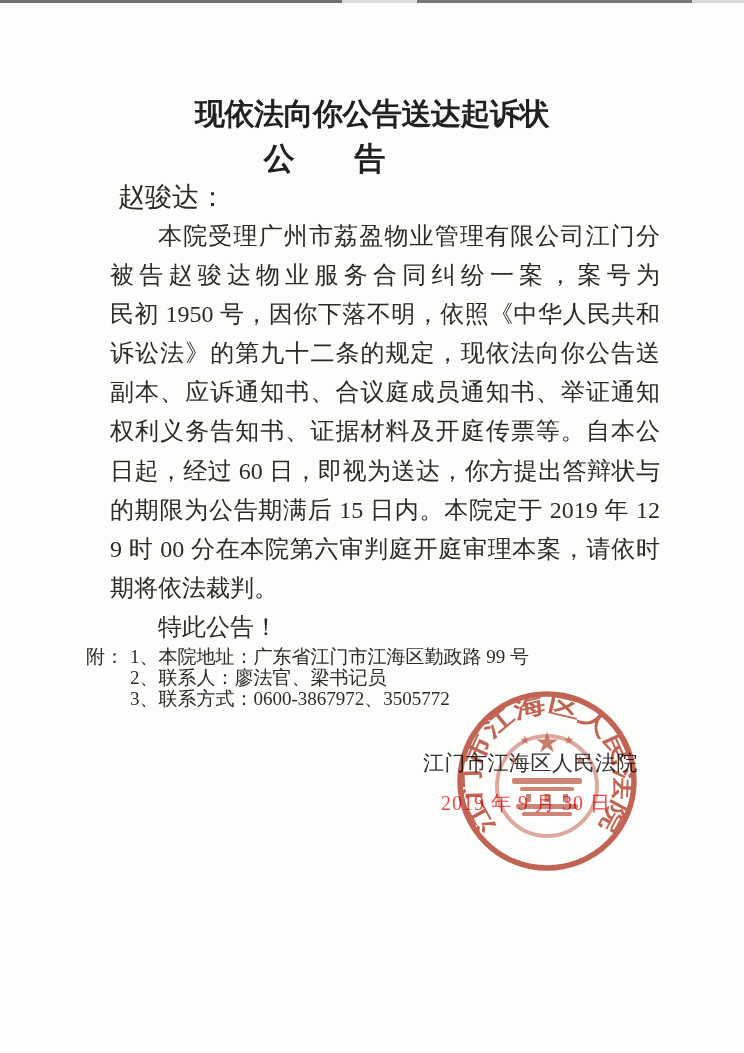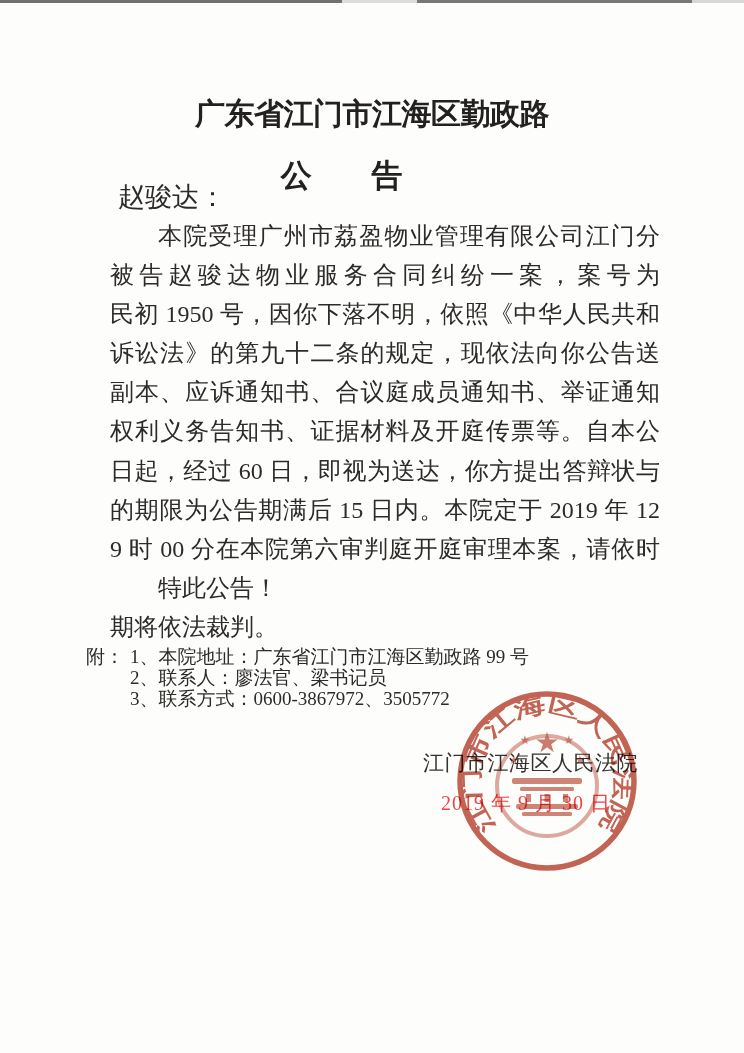--- a/index.html
+++ b/index.html
@@ -26,21 +26,21 @@
     opacity:.8;
   }
   .court-title{
     position:absolute;top:94px;left:0;width:744px;margin:0;
     text-align:center;
     font-size:30px;font-weight:600;
     letter-spacing:-0.5px;
     color:#232120;
   }
   .doc-title{
-    position:absolute;top:138px;left:0;width:649px;margin:17px;
+    position:absolute;top:138px;left:0;width:649px;margin:0;
     text-align:center;
     font-size:31px;font-weight:600;
     word-spacing:52px;
     color:#232120;
   }
   .addressee{
     position:absolute;top:182px;left:118px;
     font-size:27px;line-height:30px;
   }
   .body-lines{
@@ -93,38 +93,38 @@
   }
   .seal-star{fill:#bc4f3c;font-family:"DejaVu Sans",sans-serif;text-anchor:middle;}
 </style>
 </head>
 <body>
 
 <div class="page">
 
   <div class="scan-line"></div>
 
-  <h1 class="court-title">广东省江门市江海区勤政路</h1>
+  <h1 class="court-title">现依法向你公告送达起诉状</h1>
 
   <h2 class="doc-title">公 告</h2>
 
   <div class="addressee">赵骏达：</div>
 
   <div class="body-lines" id="body-lines">
       <div class="line j ind">本院受理广州市荔盈物业管理有限公司江门分公司与</div>
       <div class="line j">被告赵骏达物业服务合同纠纷一案，案号为（2019）粤 0704</div>
       <div class="line j">民初 1950 号，因你下落不明，依照《中华人民共和国民事</div>
       <div class="line j">诉讼法》的第九十二条的规定，现依法向你公告送达起诉状</div>
       <div class="line j">副本、应诉通知书、合议庭成员通知书、举证通知书、诉讼</div>
       <div class="line j">权利义务告知书、证据材料及开庭传票等。自本公告发出之</div>
       <div class="line j">日起，经过 60 日，即视为送达，你方提出答辩状与举证期</div>
       <div class="line j">的期限为公告期满后 15 日内。本院定于 2019 年 12 月 20 日</div>
       <div class="line j">9 时 00 分在本院第六审判庭开庭审理本案，请依时出庭，逾</div>
+      <div class="line">期将依法裁判。</div>
       <div class="line ind">特此公告！</div>
-      <div class="line">期将依法裁判。</div>
     </div>
 
   <div class="attachment">
     <span class="att-label">附：</span>
     <div class="att-items" id="att-items">
         <div class="att-item">1、本院地址：广东省江门市江海区勤政路 99 号</div>
         <div class="att-item">2、联系人：廖法官、梁书记员</div>
         <div class="att-item">3、联系方式：0600-3867972、3505772</div>
       </div>
   </div>

